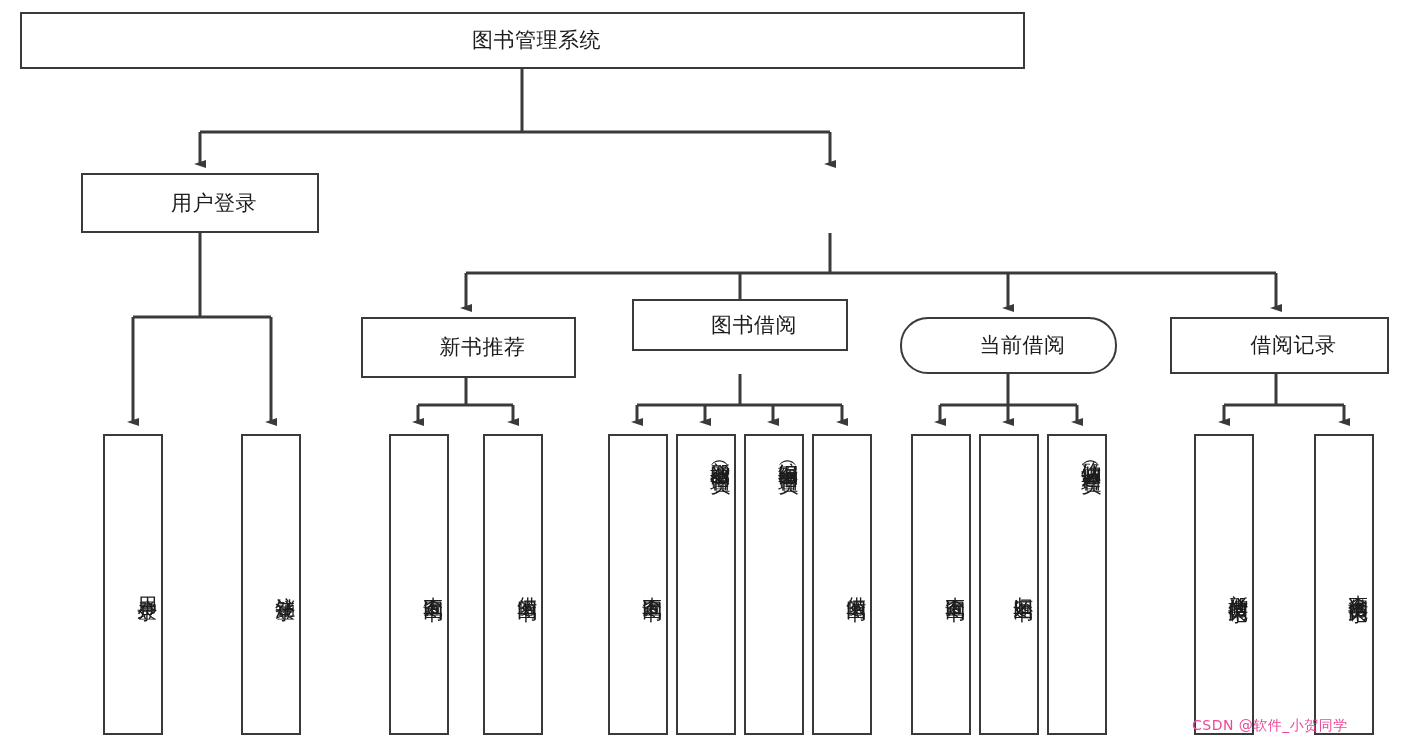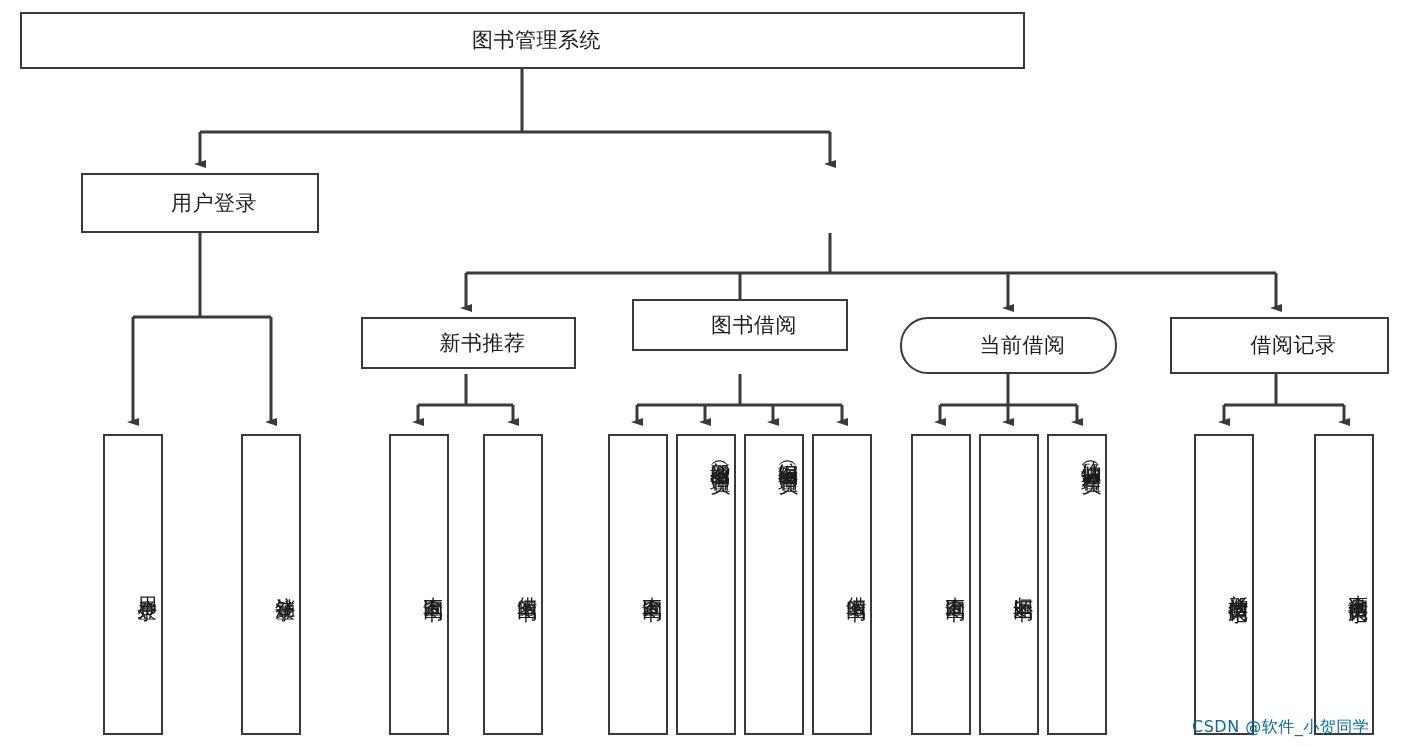--- a/index.html
+++ b/index.html
@@ -56,22 +56,22 @@
     letter-spacing: 2px;
     white-space: normal;
     max-height: 100%;
   }
   .node.leaf.centered {
     align-items: center;
     padding-top: 0;
   }
   .watermark {
     position: absolute;
-    font-size: 16px;
-    color: #0369a1;
+    font-size: 14px;
+    color: #ec4899;
     white-space: nowrap;
     letter-spacing: 0.5px;
   }
 </style>
 </head>
 <body>
 
 <div id="canvas">
 
   <svg class="connectors" viewBox="0 0 1405 747" xmlns="http://www.w3.org/2000/svg">
@@ -126,21 +126,21 @@
 
   <div class="node" style="left:20px; top:12px; width:1005px; height:57px;">
     <span class="node-label">图书管理系统</span>
   </div>
 
   <div class="node" style="left:81px; top:173px; width:238px; height:60px;">
     <span class="node-label">用户登录</span>
   </div>
 
 
-  <div class="node" style="left:361px; top:317px; width:215px; height:52px;">
+  <div class="node" style="left:361px; top:317px; width:215px; height:61px;">
     <span class="node-label">新书推荐</span>
   </div>
 
   <div class="node" style="left:632px; top:299px; width:216px; height:52px;">
     <span class="node-label">图书借阅</span>
   </div>
 
   <div class="node" style="left:900px; top:317px; width:217px; height:57px;border-radius:28px;">
     <span class="node-label">当前借阅</span>
   </div>

